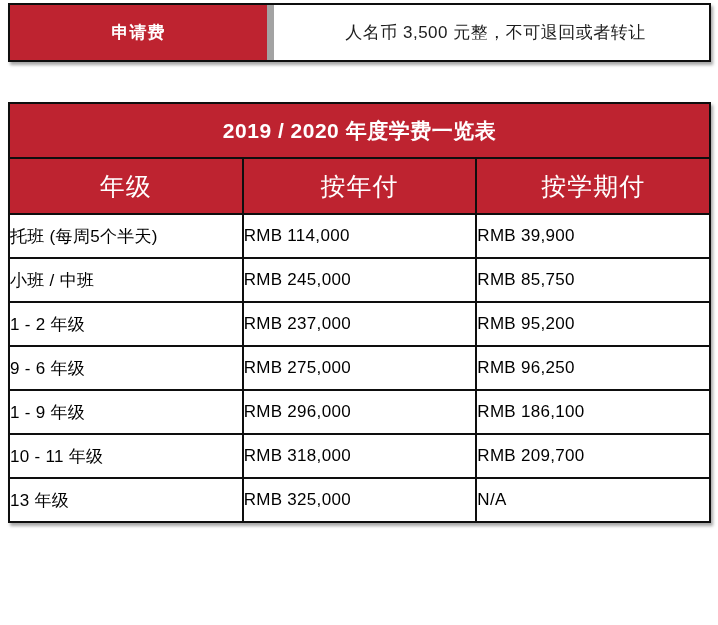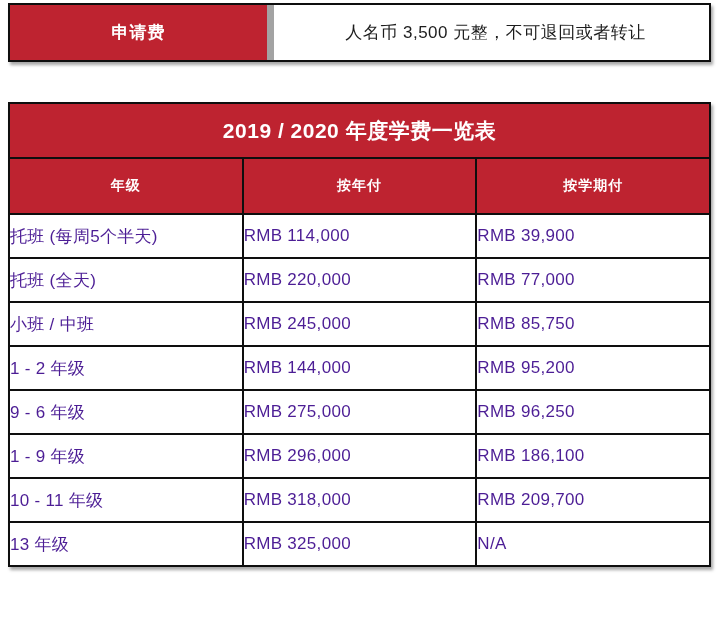--- a/index.html
+++ b/index.html
@@ -68,29 +68,29 @@
     background: #BE2330;
     color: #ffffff;
     font-size: 21px;
     font-weight: bold;
     height: 53px;
     letter-spacing: 0.5px;
   }
   .header-cell {
     background: #BE2330;
     color: #ffffff;
-    font-size: 14px;
-    font-weight: bold;
+    font-size: 25px;
+    font-weight: normal;
     height: 54px;
     letter-spacing: 1px;
   }
   .fee-table td {
     height: 42px;
     font-size: 17px;
-    color: #4c1d95;
+    color: #000000;
     letter-spacing: 0.3px;
   }
   .col-grade    { width: 316px; }
   .col-annual   { width: 180px; }
   .col-semester { width: 199px; }
 </style>
 </head>
 <body>
 
 <div class="page">
@@ -111,32 +111,27 @@
         <th class="header-cell col-semester">按学期付</th>
       </tr>
     </thead>
     <tbody>
         <tr>
           <td class="col-grade">托班 (每周5个半天)</td>
           <td class="col-annual">RMB 114,000</td>
           <td class="col-semester">RMB 39,900</td>
         </tr>
         <tr>
-          <td class="col-grade">托班 (全天)</td>
-          <td class="col-annual">RMB 220,000</td>
-          <td class="col-semester">RMB 77,000</td>
-        </tr>
-        <tr>
           <td class="col-grade">小班 / 中班</td>
           <td class="col-annual">RMB 245,000</td>
           <td class="col-semester">RMB 85,750</td>
         </tr>
         <tr>
           <td class="col-grade">1 - 2 年级</td>
-          <td class="col-annual">RMB 144,000</td>
+          <td class="col-annual">RMB 237,000</td>
           <td class="col-semester">RMB 95,200</td>
         </tr>
         <tr>
           <td class="col-grade">9 - 6 年级</td>
           <td class="col-annual">RMB 275,000</td>
           <td class="col-semester">RMB 96,250</td>
         </tr>
         <tr>
           <td class="col-grade">1 - 9 年级</td>
           <td class="col-annual">RMB 296,000</td>

